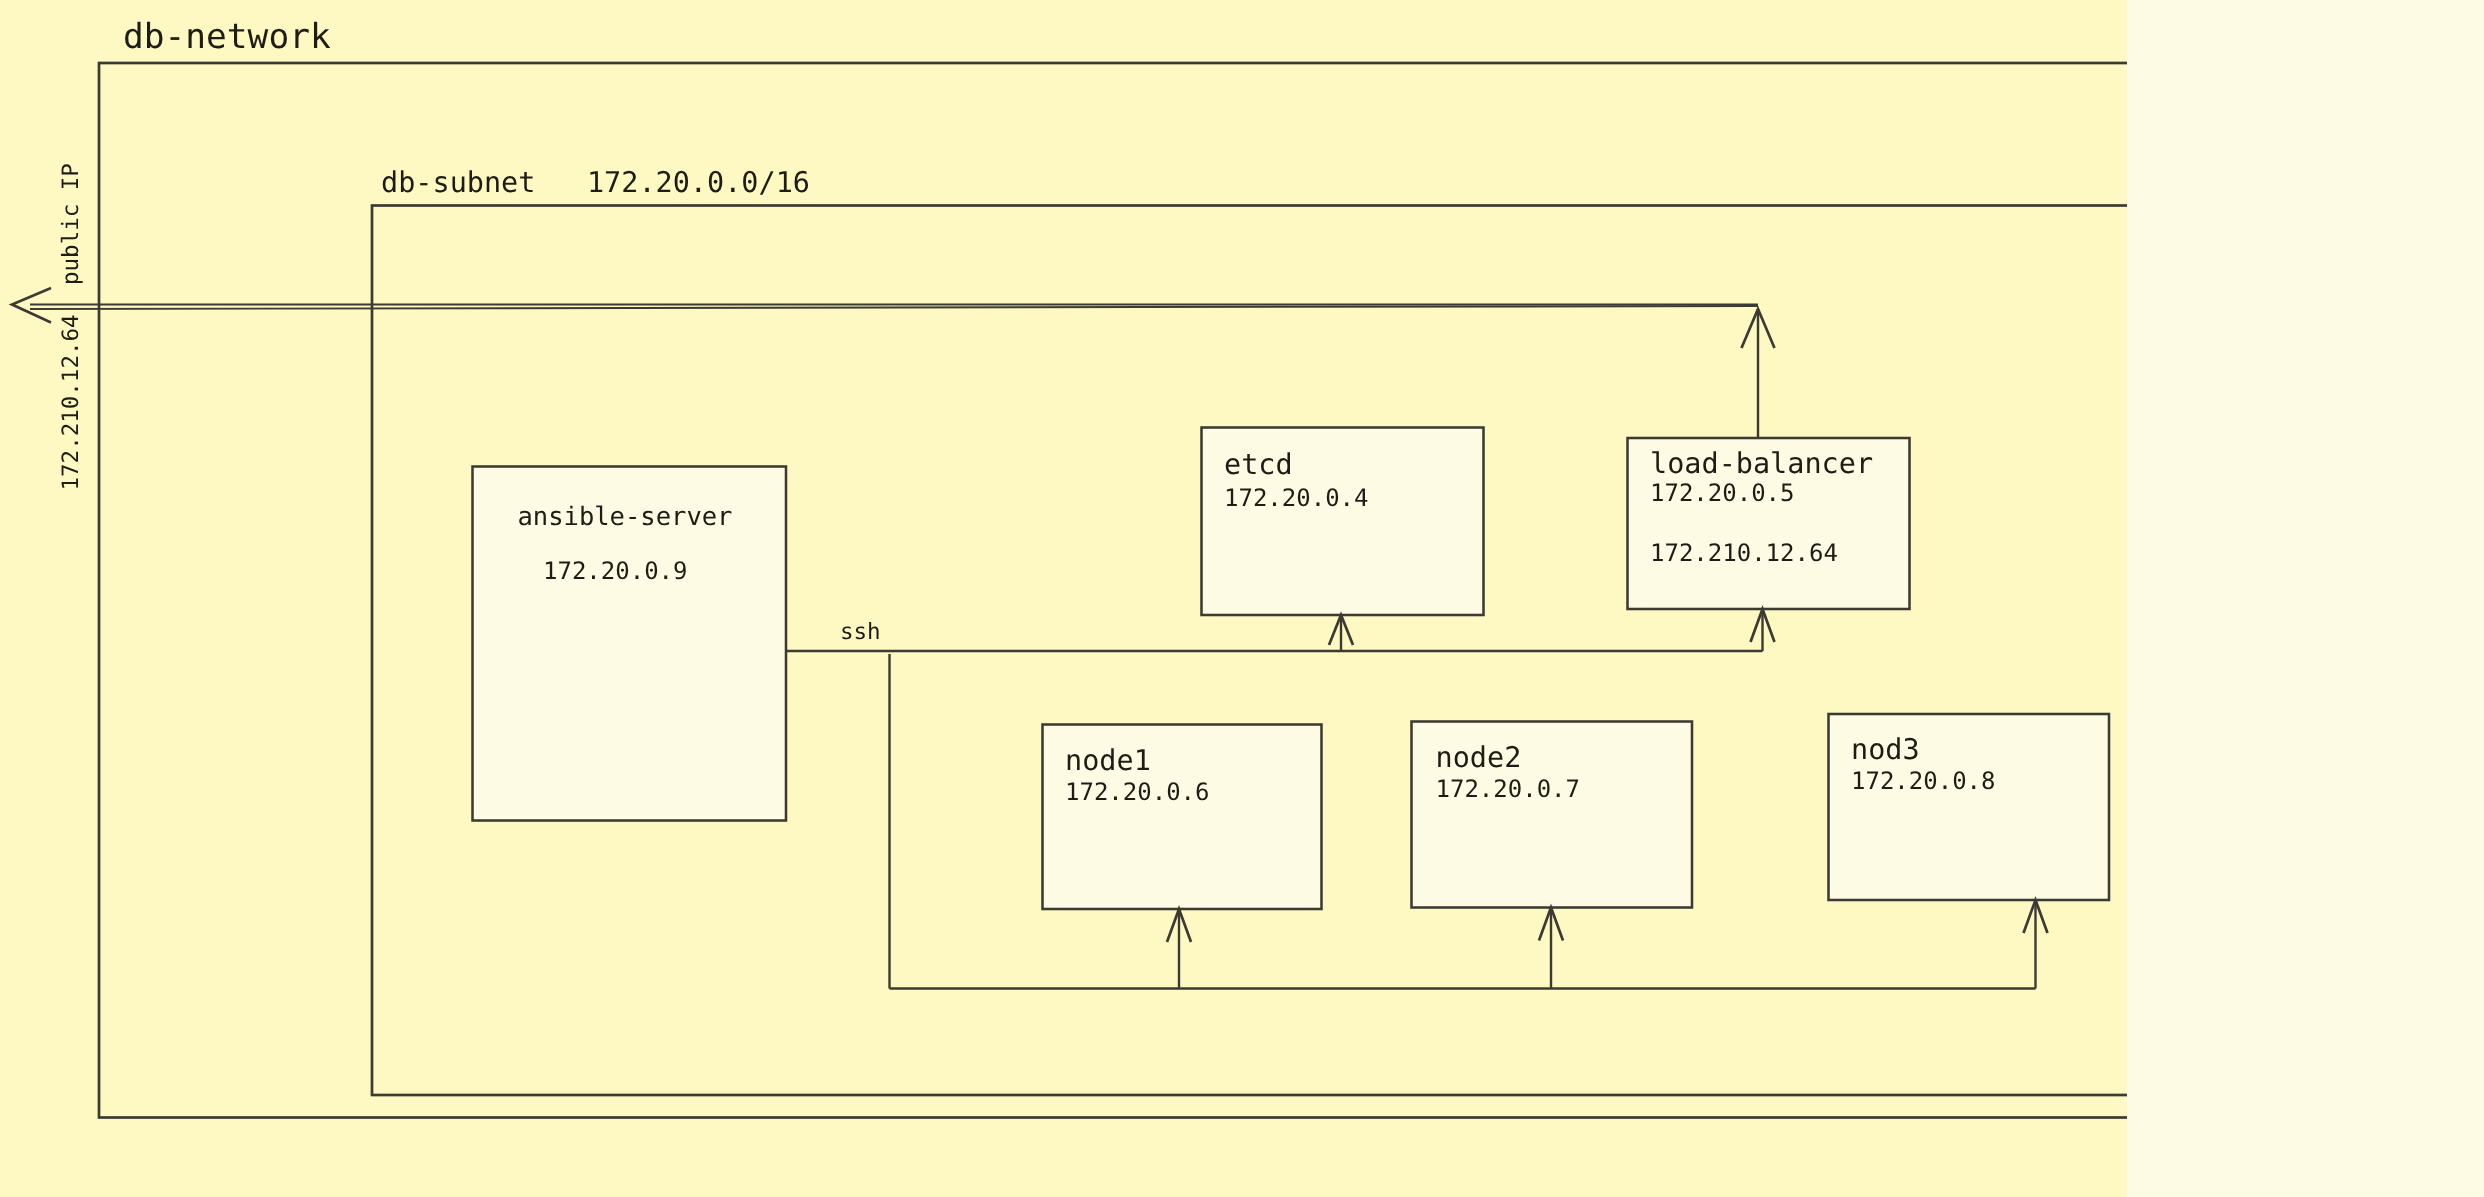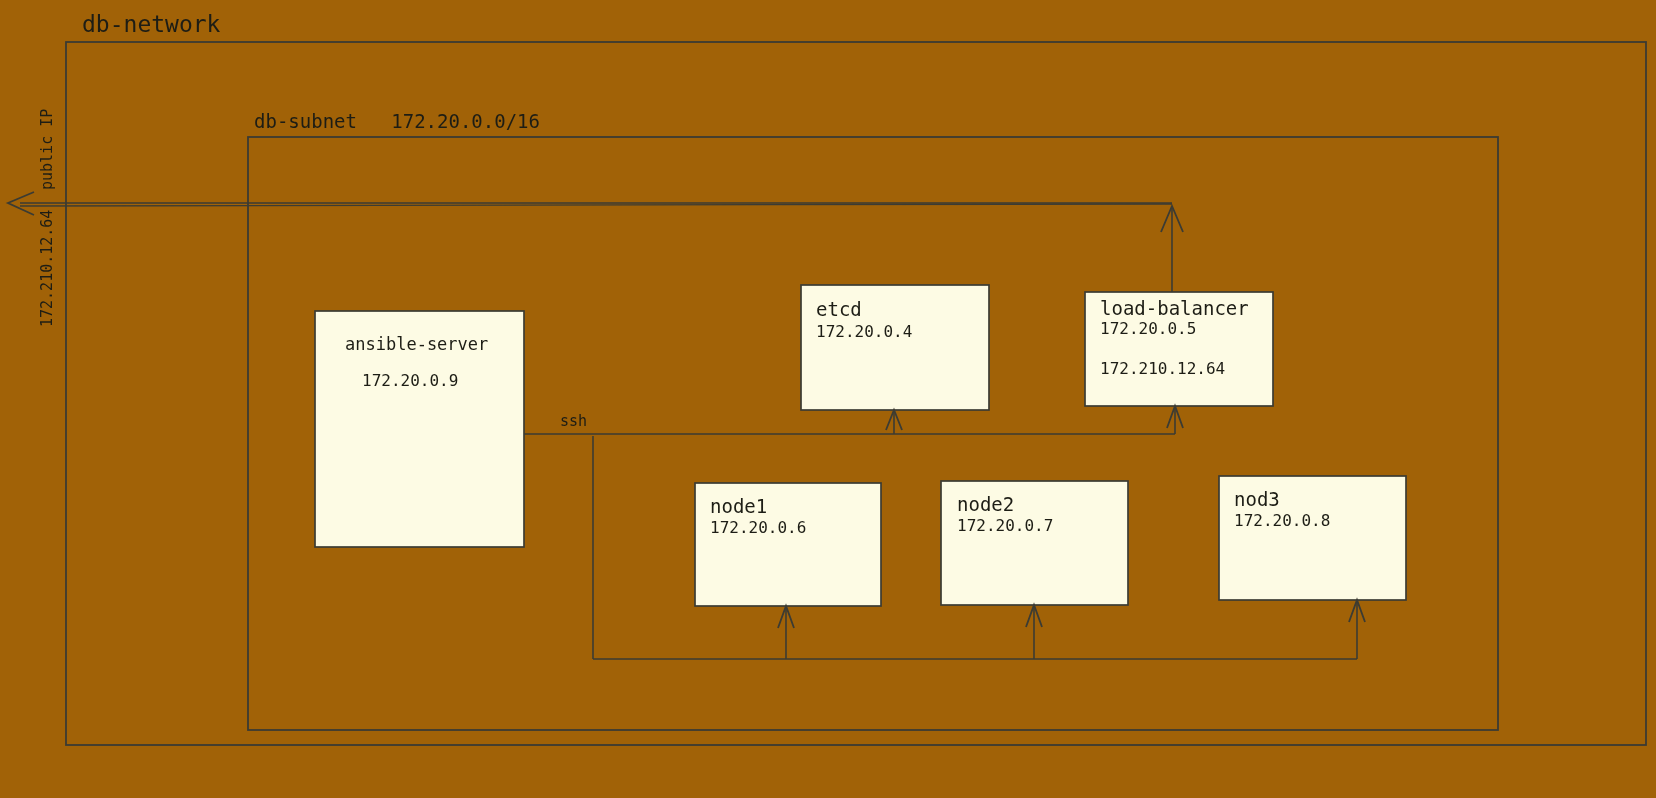--- a/index.html
+++ b/index.html
@@ -2,23 +2,23 @@
 <html><head>
 <meta charset="utf-8">
 <style>
   html, body {
     margin: 0;
     padding: 0;
     background: #fdfbe4;
   }
   #page {
     position: relative;
-    width: 1656px;
+    width: 1418px;
     height: 798px;
-    background: #a16207;
+    background: #fef9c3;
     font-family: "DejaVu Sans Mono", "Liberation Mono", monospace;
     overflow: hidden;
   }
   svg.diagram {
     position: absolute;
     inset: 0;
     width: 1656px;
     height: 798px;
   }
   .edge {

